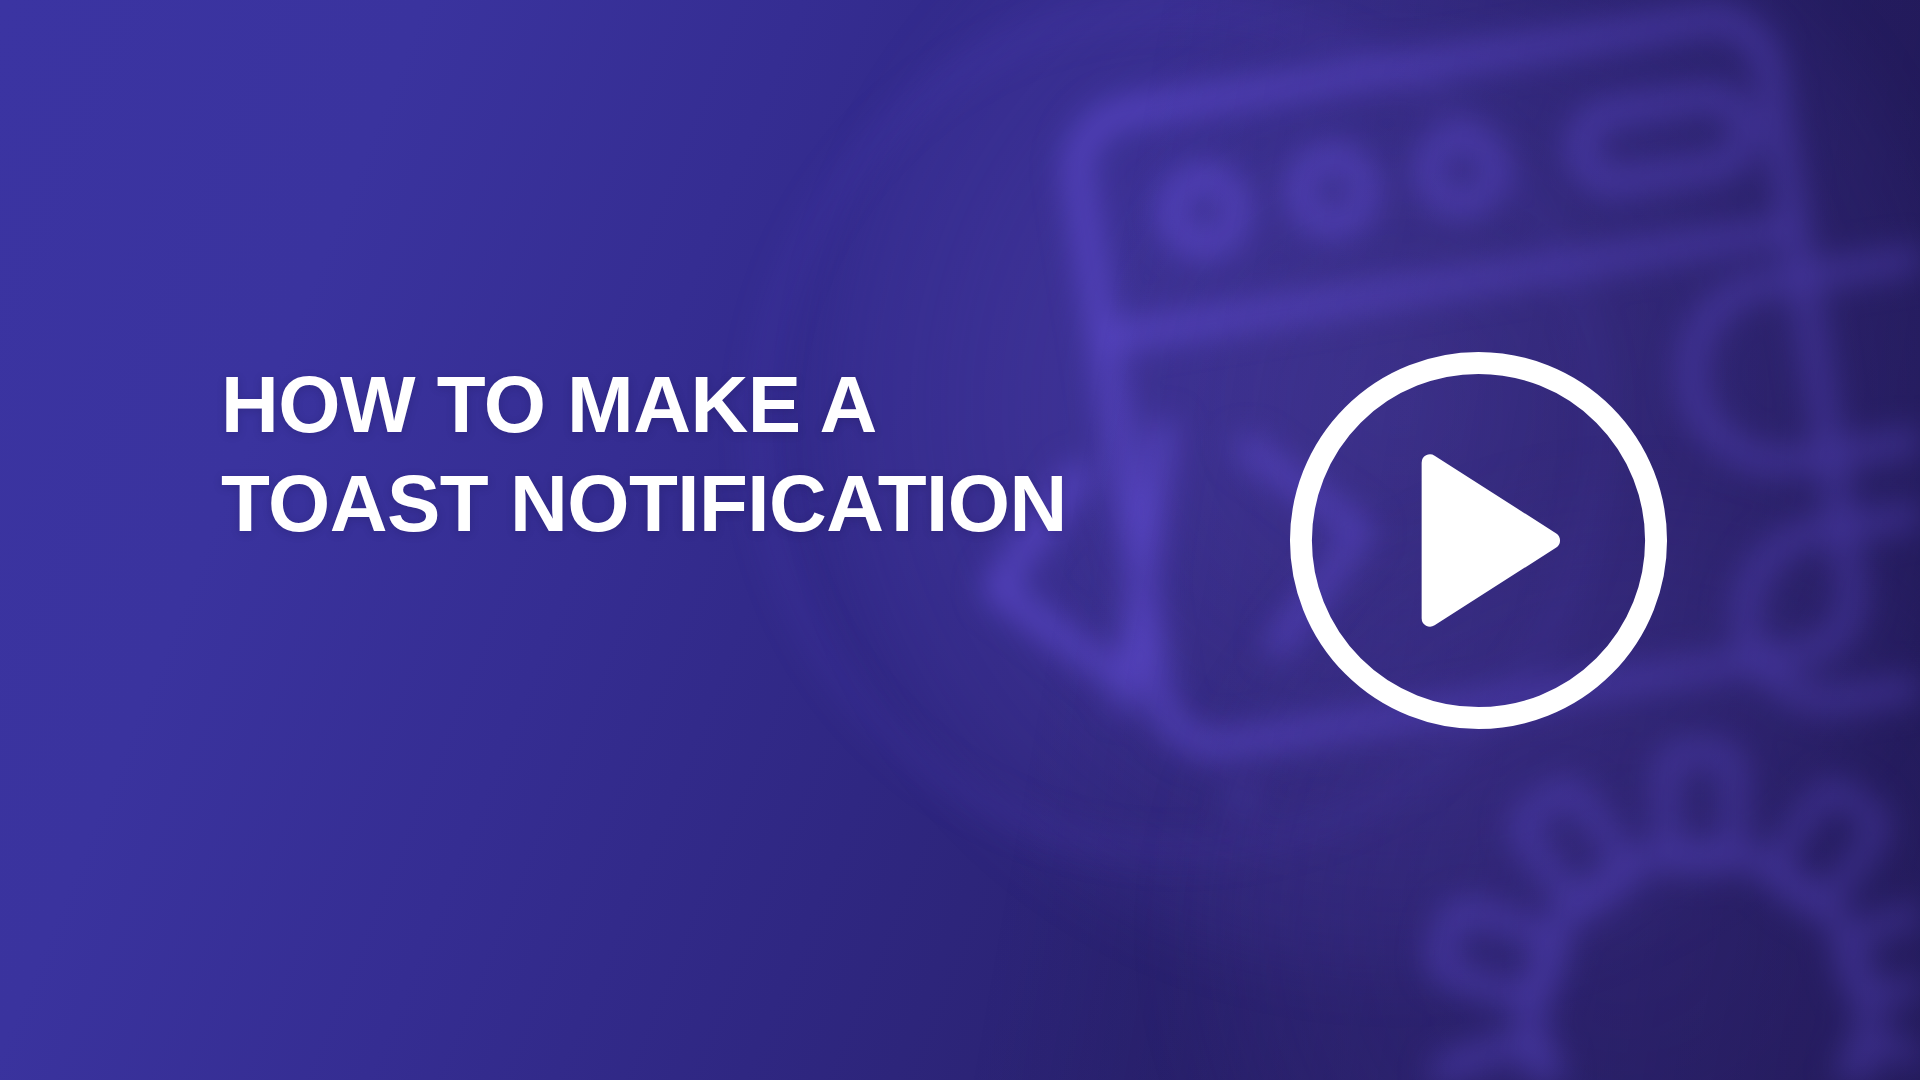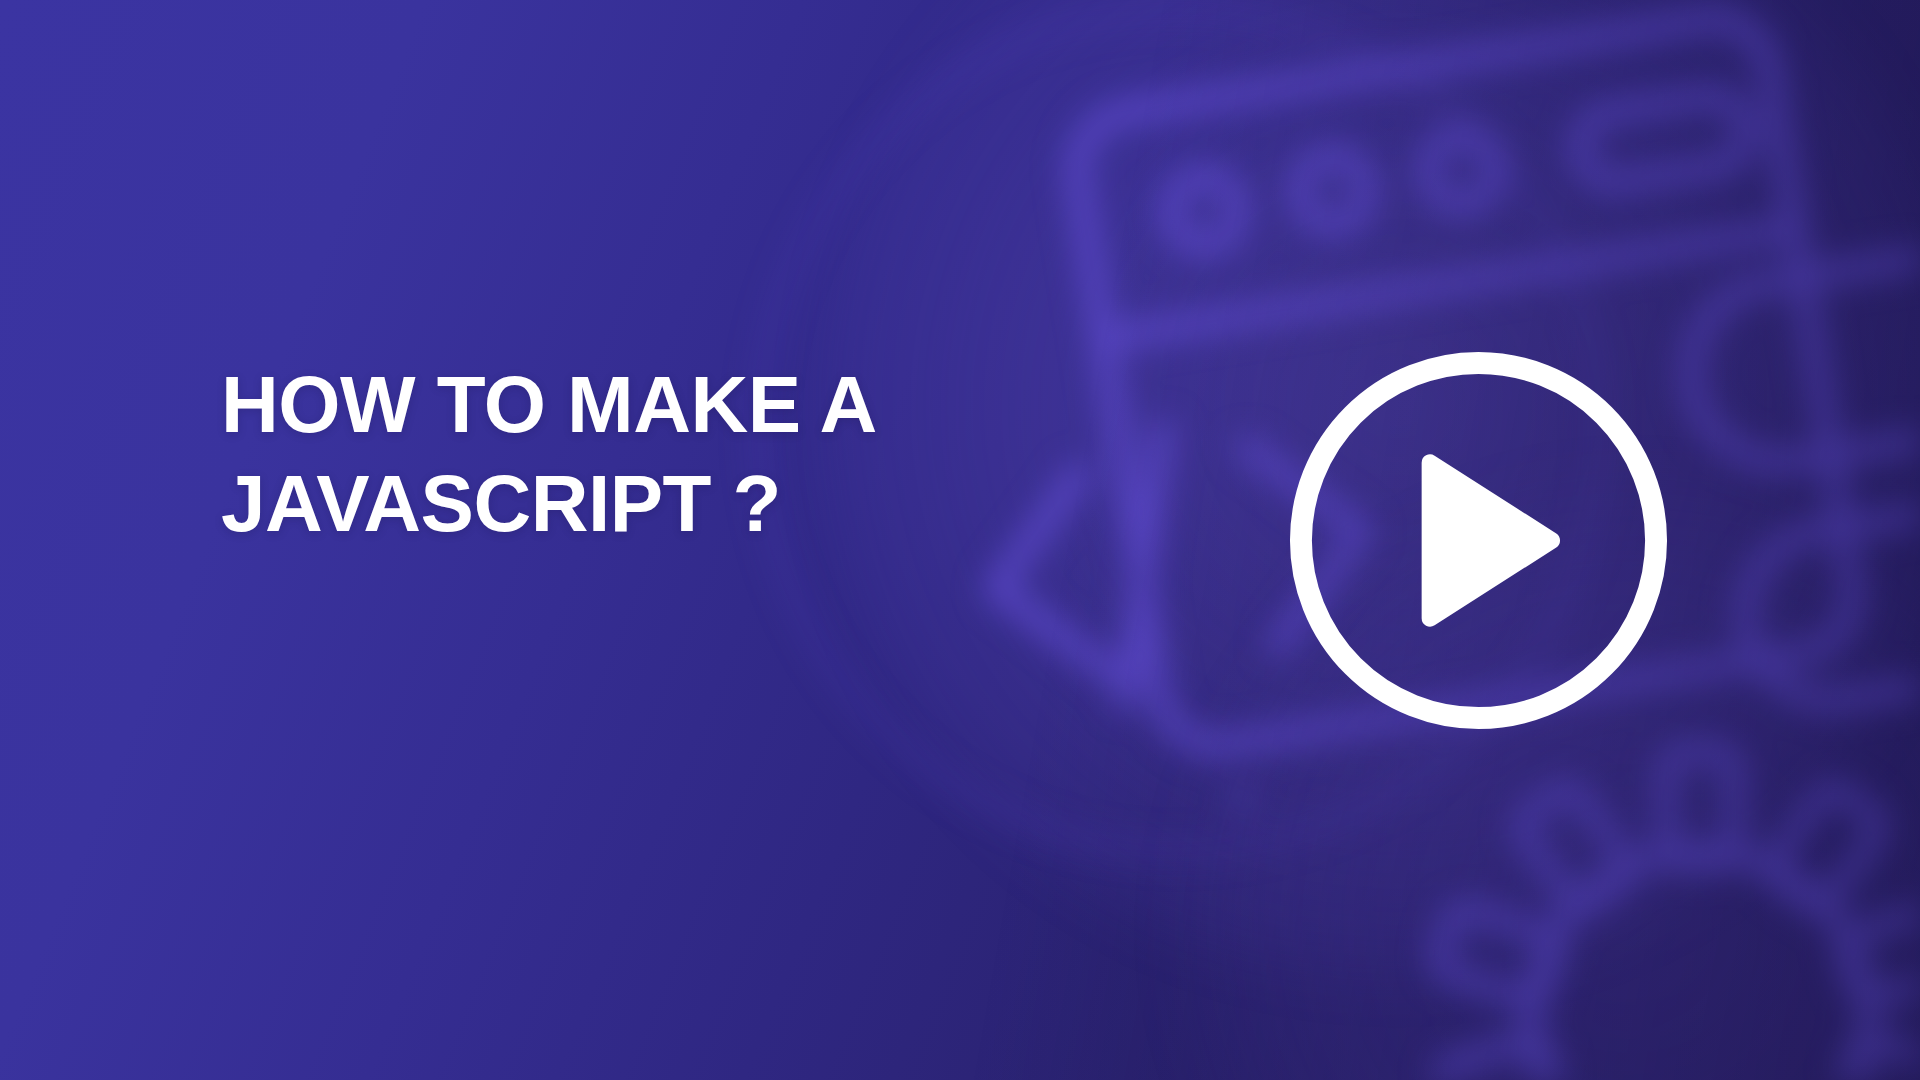--- a/index.html
+++ b/index.html
@@ -150,21 +150,21 @@
 
         <circle cx="1180" cy="430" r="420" opacity="0.22" stroke-width="18"></circle>
       </g>
     </svg>
   </div>
 
   <div class="vignette"></div>
 
   <h1 class="headline">
     <span class="line">HOW TO MAKE A</span>
-    <span class="line">JAVASCRIPT ?</span>
+    <span class="line">TOAST NOTIFICATION</span>
   </h1>
 
   <div class="play-button">
     <svg viewBox="0 0 200 200" xmlns="http://www.w3.org/2000/svg">
       <circle cx="100" cy="100" r="89" fill="none" stroke="#ffffff" stroke-width="11"></circle>
       <path d="M78 57.5 L139 96.5 a4.2 4.2 0 0 1 0 7 L78 142.5 a4.2 4.2 0 0 1 -6.5 -3.5 L71.5 61 a4.2 4.2 0 0 1 6.5 -3.5 Z" fill="#ffffff"></path>
     </svg>
   </div>
 
 </div>

